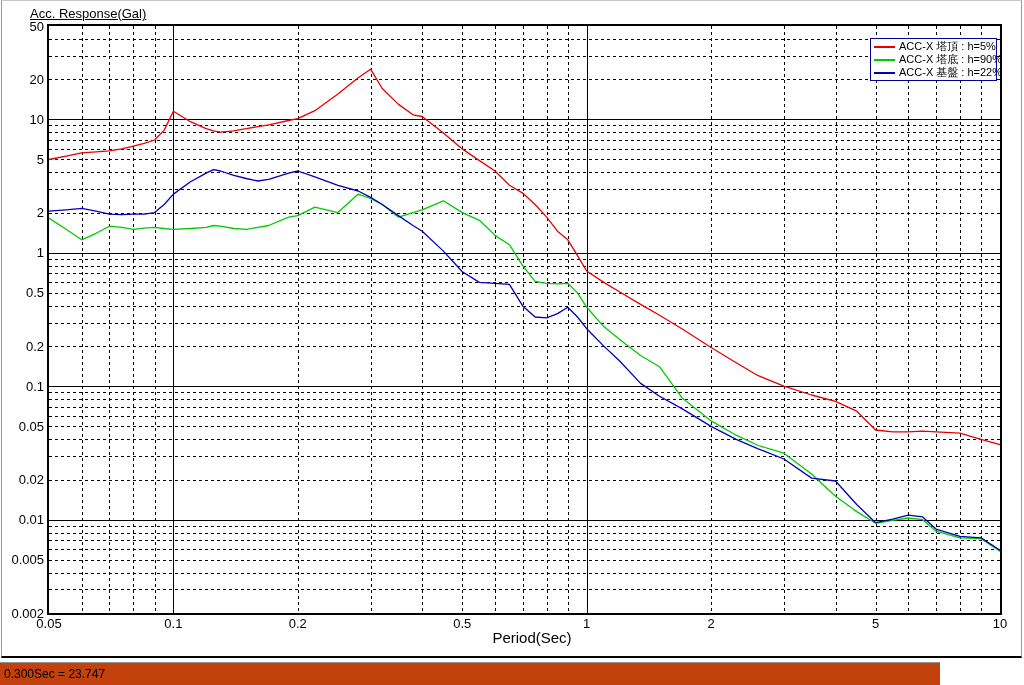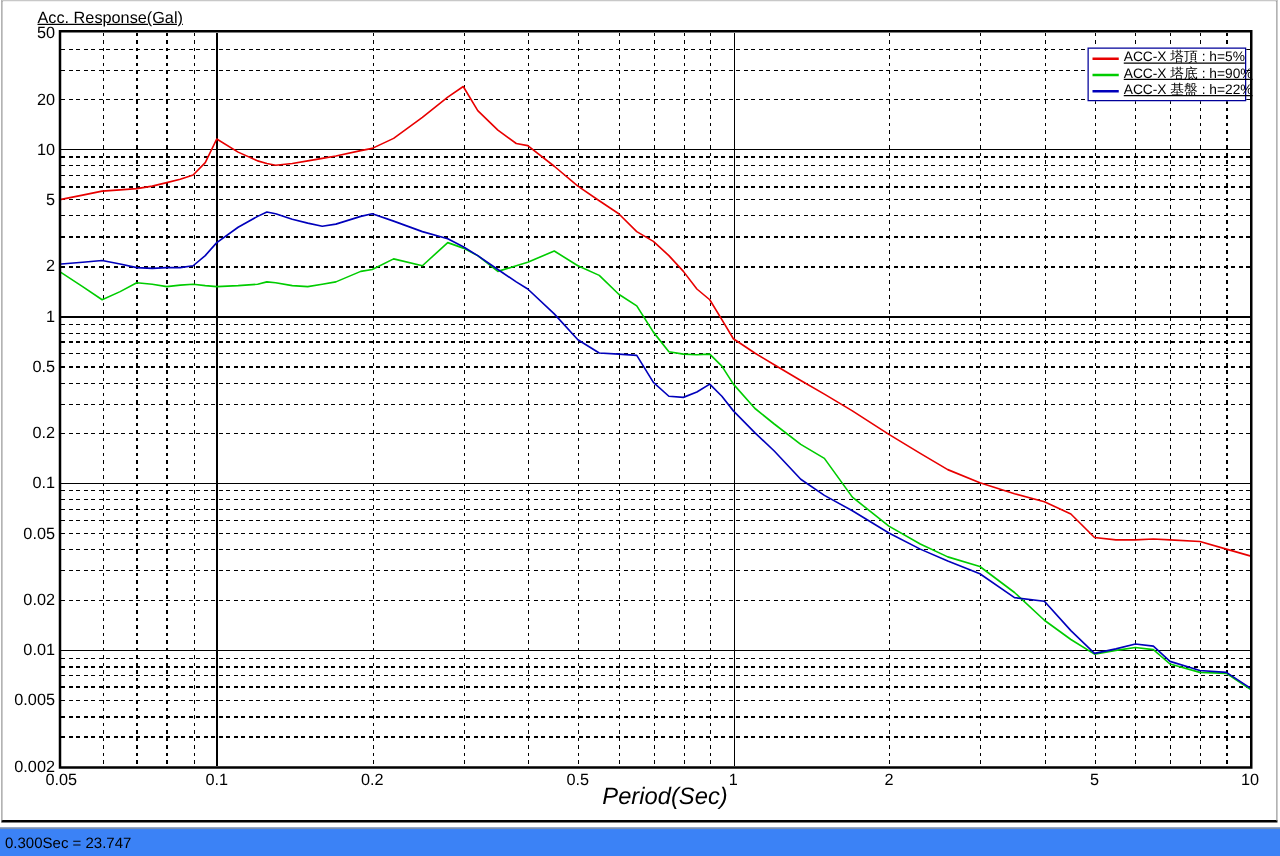--- a/index.html
+++ b/index.html
@@ -12,33 +12,33 @@
     background:#ffffff;box-sizing:border-box;
     border-left:1px solid #9a9a9a;border-right:1px solid #9a9a9a;border-top:1px solid #c8c8c8;
     border-bottom:2px solid #000;
   }
   .plot-svg{position:absolute;left:0;top:0;width:1024px;height:660px;}
   .chart-title{
     position:absolute;left:28px;top:5px;font-size:13px;line-height:15px;text-decoration:underline;
   }
   .x-axis-title{
     position:absolute;left:530px;top:630px;transform:translateX(-50%);
-    font-size:19px;line-height:14px;font-style:italic;
+    font-size:15px;line-height:14px;
   }
   .legend{
     position:absolute;left:868px;top:37px;width:127px;height:43px;
     background:#ffffff;border:1px solid #000099;box-sizing:border-box;
     display:flex;flex-direction:column;justify-content:center;padding:1px 3px;
   }
-  .legend-row{display:flex;align-items:center;height:13px;text-decoration:underline;}
+  .legend-row{display:flex;align-items:center;height:13px;}
   .legend-swatch{display:inline-block;width:21px;height:2px;margin-right:4px;flex:0 0 auto;}
   .legend-label{font-size:11px;line-height:13px;white-space:nowrap;}
   .status-bar{
-    position:absolute;left:0;top:662px;width:1024px;height:23px;
-    background:#3b82f6;border-top:1px solid #929292;box-sizing:border-box;
+    position:absolute;left:0;top:662px;width:940px;height:23px;
+    background:#c2410c;border-top:1px solid #929292;box-sizing:border-box;
     display:flex;align-items:center;padding-left:4px;
     font-size:12px;
   }
 </style>
 </head>
 <body>
 
 <div class="window">
   <div class="chart-panel">
     <div class="chart-title">Acc. Response(Gal)</div>

